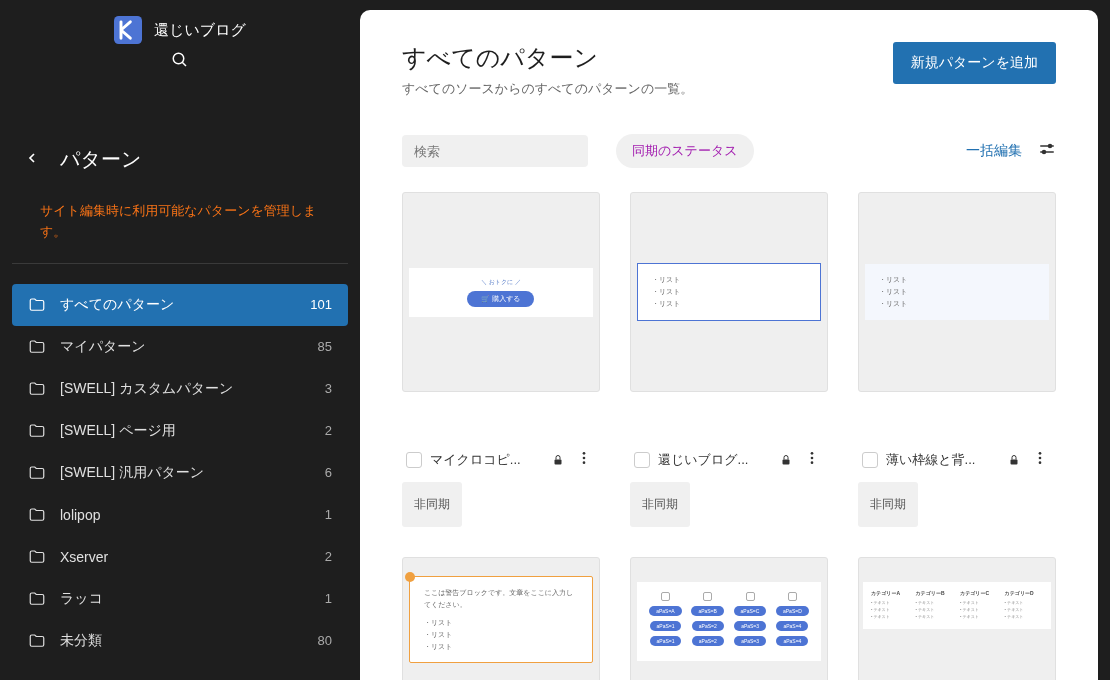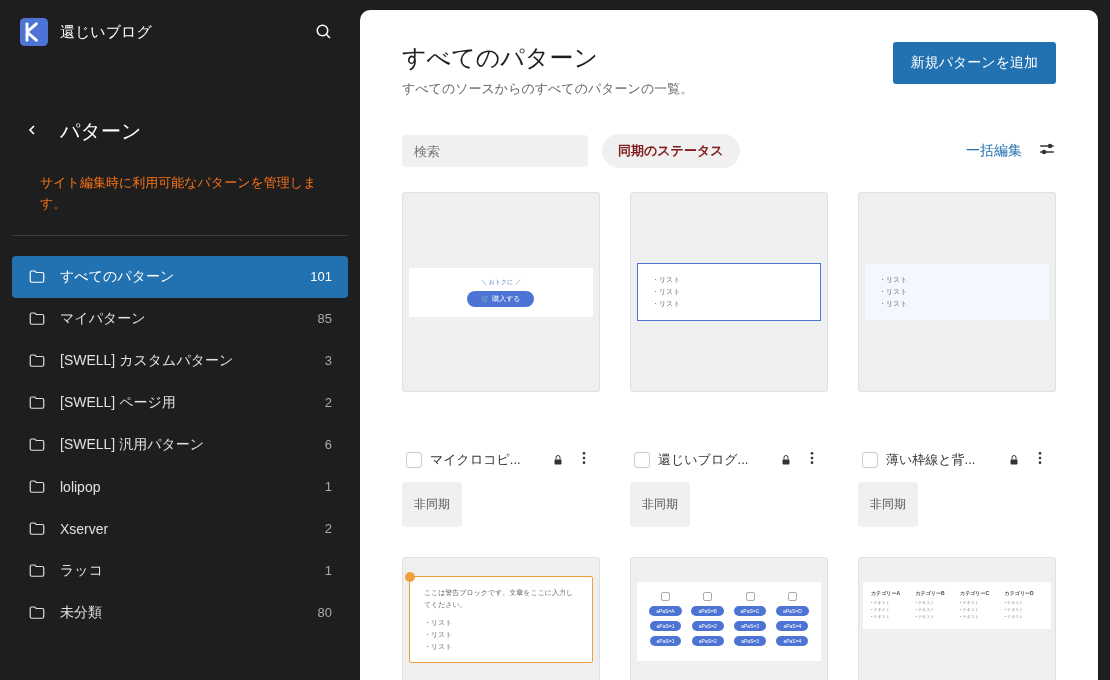--- a/index.html
+++ b/index.html
@@ -1,19 +1,19 @@
 <!DOCTYPE html>
 <html><head>
 <meta charset="utf-8">
 <style>
 * { margin: 0; padding: 0; box-sizing: border-box; }
 body { font-family: -apple-system, BlinkMacSystemFont, "Segoe UI", sans-serif; background: #1e1e1e; width: 1110px; height: 680px; overflow: hidden; }
 
 .sidebar { position: absolute; left: 0; top: 0; width: 360px; height: 680px; background: #1e1e1e; color: #e0e0e0; }
-.sidebar-header { display: flex; align-items: center; padding: 16px 20px; justify-content: space-between; }
+.sidebar-header { display: flex; align-items: center; padding: 16px 20px; justify-content: space-between; flex-direction: column; }
 .logo-area { display: flex; align-items: center; gap: 12px; }
 .logo { width: 28px; height: 28px; }
 .site-title { font-size: 15px; color: #fff; }
 .search-btn { width: 32px; height: 32px; display: flex; align-items: center; justify-content: center; cursor: pointer; }
 
 .back-row { display: flex; align-items: center; gap: 20px; padding: 14px 24px; margin-top: 40px; }
 .back-btn { cursor: pointer; }
 .page-title { font-size: 20px; font-weight: 500; color: #fff; }
 .page-desc { padding: 14px 28px 20px; font-size: 13px; color: #f97316; line-height: 1.6; border-bottom: 1px solid #3a3a3a; margin: 0 12px 20px; }
 
@@ -26,24 +26,24 @@
 .folder-icon { width: 18px; height: 18px; }
 
 .main { position: absolute; left: 360px; top: 10px; right: 12px; bottom: 0; background: #fff; border-radius: 10px 10px 0 0; overflow-y: auto; }
 .main-inner { padding: 32px 42px; }
 .main-header { display: flex; justify-content: space-between; align-items: flex-start; margin-bottom: 36px; }
 .main-title-block h1 { font-size: 24px; font-weight: 400; color: #1e1e1e; margin-bottom: 6px; }
 .main-title-block p { font-size: 13px; color: #666; }
 .add-btn { background: #2271b1; color: #fff; border: none; padding: 12px 18px; font-size: 14px; border-radius: 3px; cursor: pointer; }
 
 .toolbar { display: flex; align-items: center; justify-content: space-between; margin-bottom: 24px; }
-.toolbar-left { display: flex; align-items: center; gap: 14px; }
+.toolbar-left { display: flex; align-items: center; gap: 28px; }
 .search-box { display: flex; align-items: center; background: #f0f0f0; border-radius: 4px; padding: 8px 12px; width: 186px; }
 .search-input { border: none; background: transparent; outline: none; flex: 1; font-size: 13px; }
-.sync-pill { background: #f0f0f0; padding: 8px 16px; border-radius: 18px; font-size: 13px; color: #7f1d1d; cursor: pointer; font-weight: bold; }
+.sync-pill { background: #f0f0f0; padding: 8px 16px; border-radius: 18px; font-size: 13px; color: #a21caf; cursor: pointer; }
 .toolbar-right { display: flex; align-items: center; gap: 16px; }
 .bulk-edit { color: #2271b1; font-size: 14px; cursor: pointer; }
 .settings-icon { cursor: pointer; }
 
 .grid { display: grid; grid-template-columns: repeat(3, 1fr); gap: 30px; }
 .card { }
 .card-preview { width: 100%; height: 200px; background: #efefef; border: 1px solid #e0e0e0; border-radius: 3px; position: relative; display: flex; align-items: center; justify-content: center; overflow: hidden; }
 .card-meta { display: flex; align-items: center; padding: 14px 4px 8px; gap: 8px; margin-top: 40px; }
 .card-check { width: 16px; height: 16px; border: 1.5px solid #ccc; border-radius: 3px; }
 .card-title { flex: 1; font-size: 13px; color: #333; white-space: nowrap; overflow: hidden; text-overflow: ellipsis; }

